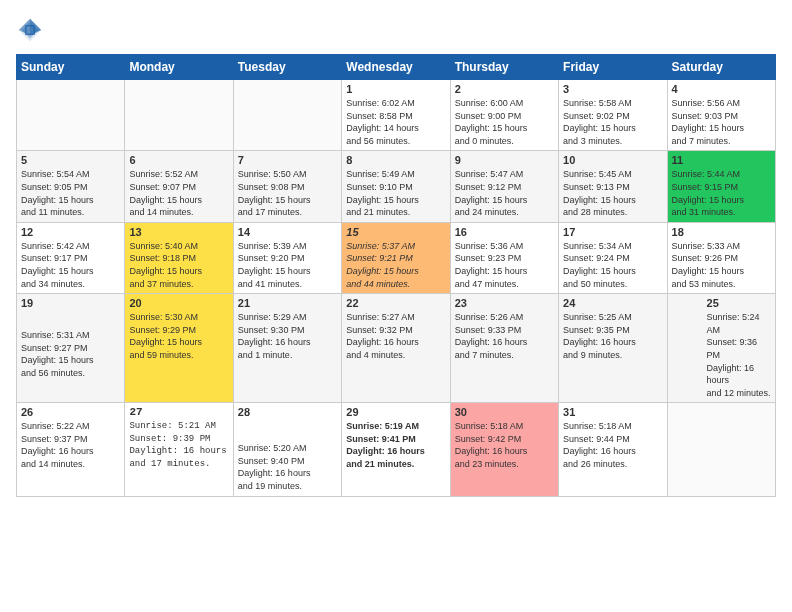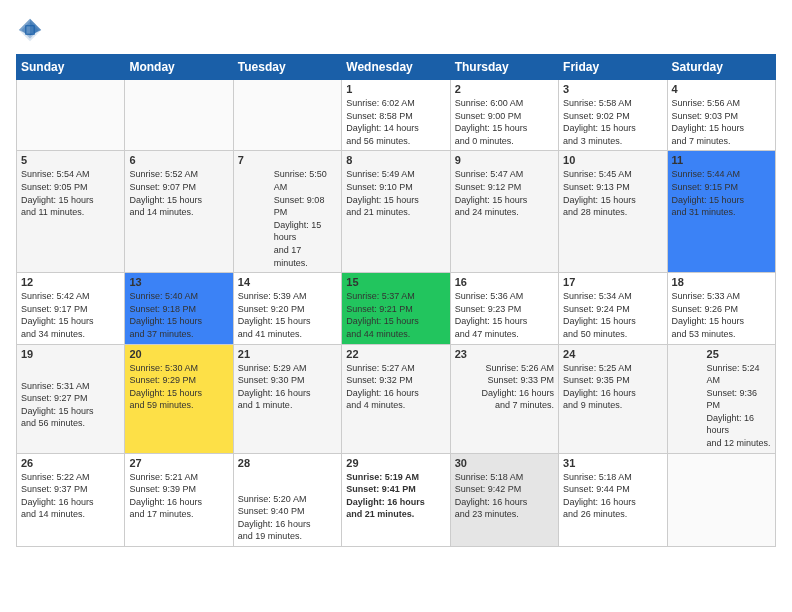--- a/index.html
+++ b/index.html
@@ -174,21 +174,21 @@
         </td>
         <td style="background: rgb(245, 245, 245);">
           <span class="day-number">6</span>
           <div class="day-info" style="white-space: pre-line;">Sunrise: 5:52 AM
 Sunset: 9:07 PM
 Daylight: 15 hours
 and 14 minutes.</div>
         </td>
         <td style="background: rgb(245, 245, 245);">
           <span class="day-number">7</span>
-          <div class="day-info" style="white-space: pre-line; margin-left: 36px;">Sunrise: 5:50 AM
+          <div class="day-info" style="white-space: pre-line;">Sunrise: 5:50 AM
 Sunset: 9:08 PM
 Daylight: 15 hours
 and 17 minutes.</div>
         </td>
         <td style="background: rgb(245, 245, 245);">
           <span class="day-number">8</span>
           <div class="day-info" style="white-space: pre-line;">Sunrise: 5:49 AM
 Sunset: 9:10 PM
 Daylight: 15 hours
 and 21 minutes.</div>
@@ -200,51 +200,51 @@
 Daylight: 15 hours
 and 24 minutes.</div>
         </td>
         <td style="background: rgb(245, 245, 245);">
           <span class="day-number">10</span>
           <div class="day-info" style="white-space: pre-line;">Sunrise: 5:45 AM
 Sunset: 9:13 PM
 Daylight: 15 hours
 and 28 minutes.</div>
         </td>
-        <td style="background: #3b82f6;">
+        <td style="background: #22c55e;">
           <span class="day-number">11</span>
           <div class="day-info" style="white-space: pre-line;">Sunrise: 5:44 AM
 Sunset: 9:15 PM
 Daylight: 15 hours
 and 31 minutes.</div>
         </td>
       </tr>
       <tr>
         <td style="background: rgb(255, 255, 255);">
           <span class="day-number">12</span>
           <div class="day-info" style="white-space: pre-line;">Sunrise: 5:42 AM
 Sunset: 9:17 PM
 Daylight: 15 hours
 and 34 minutes.</div>
         </td>
-        <td style="background: #3b82f6; margin-left: 48px;">
+        <td style="background: #fde047; margin-left: 48px;">
           <span class="day-number">13</span>
           <div class="day-info" style="white-space: pre-line;">Sunrise: 5:40 AM
 Sunset: 9:18 PM
 Daylight: 15 hours
 and 37 minutes.</div>
         </td>
         <td style="background: rgb(255, 255, 255);">
           <span class="day-number">14</span>
           <div class="day-info" style="white-space: pre-line;">Sunrise: 5:39 AM
 Sunset: 9:20 PM
 Daylight: 15 hours
 and 41 minutes.</div>
         </td>
-        <td style="background: #22c55e;">
+        <td style="background: #fdba74; font-style: italic;">
           <span class="day-number">15</span>
           <div class="day-info" style="white-space: pre-line;">Sunrise: 5:37 AM
 Sunset: 9:21 PM
 Daylight: 15 hours
 and 44 minutes.</div>
         </td>
         <td style="background: rgb(255, 255, 255);">
           <span class="day-number">16</span>
           <div class="day-info" style="white-space: pre-line;">Sunrise: 5:36 AM
 Sunset: 9:23 PM
@@ -290,21 +290,21 @@
         </td>
         <td style="background: rgb(245, 245, 245);">
           <span class="day-number">22</span>
           <div class="day-info" style="white-space: pre-line;">Sunrise: 5:27 AM
 Sunset: 9:32 PM
 Daylight: 16 hours
 and 4 minutes.</div>
         </td>
         <td style="background: rgb(245, 245, 245);">
           <span class="day-number">23</span>
-          <div class="day-info" style="white-space: pre-line; text-align: right;">Sunrise: 5:26 AM
+          <div class="day-info" style="white-space: pre-line;">Sunrise: 5:26 AM
 Sunset: 9:33 PM
 Daylight: 16 hours
 and 7 minutes.</div>
         </td>
         <td style="background: rgb(245, 245, 245);">
           <span class="day-number">24</span>
           <div class="day-info" style="white-space: pre-line;">Sunrise: 5:25 AM
 Sunset: 9:35 PM
 Daylight: 16 hours
 and 9 minutes.</div>
@@ -318,42 +318,42 @@
         </td>
       </tr>
       <tr>
         <td style="background: rgb(255, 255, 255);">
           <span class="day-number">26</span>
           <div class="day-info" style="white-space: pre-line;">Sunrise: 5:22 AM
 Sunset: 9:37 PM
 Daylight: 16 hours
 and 14 minutes.</div>
         </td>
-        <td style="background: rgb(255, 255, 255);">
+        <td style="background: rgb(255, 255, 255); font-family: Liberation Mono, monospace;">
           <span class="day-number">27</span>
           <div class="day-info" style="white-space: pre-line;">Sunrise: 5:21 AM
 Sunset: 9:39 PM
 Daylight: 16 hours
 and 17 minutes.</div>
         </td>
         <td style="background: rgb(255, 255, 255);">
           <span class="day-number">28</span>
           <div class="day-info" style="white-space: pre-line; margin-top: 24px;">Sunrise: 5:20 AM
 Sunset: 9:40 PM
 Daylight: 16 hours
 and 19 minutes.</div>
         </td>
         <td style="background: rgb(255, 255, 255);">
           <span class="day-number">29</span>
           <div class="day-info" style="white-space: pre-line; font-weight: bold;">Sunrise: 5:19 AM
 Sunset: 9:41 PM
 Daylight: 16 hours
 and 21 minutes.</div>
         </td>
-        <td style="background: #e5e5e5;">
+        <td style="background: #fca5a5;">
           <span class="day-number">30</span>
           <div class="day-info" style="white-space: pre-line;">Sunrise: 5:18 AM
 Sunset: 9:42 PM
 Daylight: 16 hours
 and 23 minutes.</div>
         </td>
         <td style="background: rgb(255, 255, 255);">
           <span class="day-number">31</span>
           <div class="day-info" style="white-space: pre-line;">Sunrise: 5:18 AM
 Sunset: 9:44 PM

